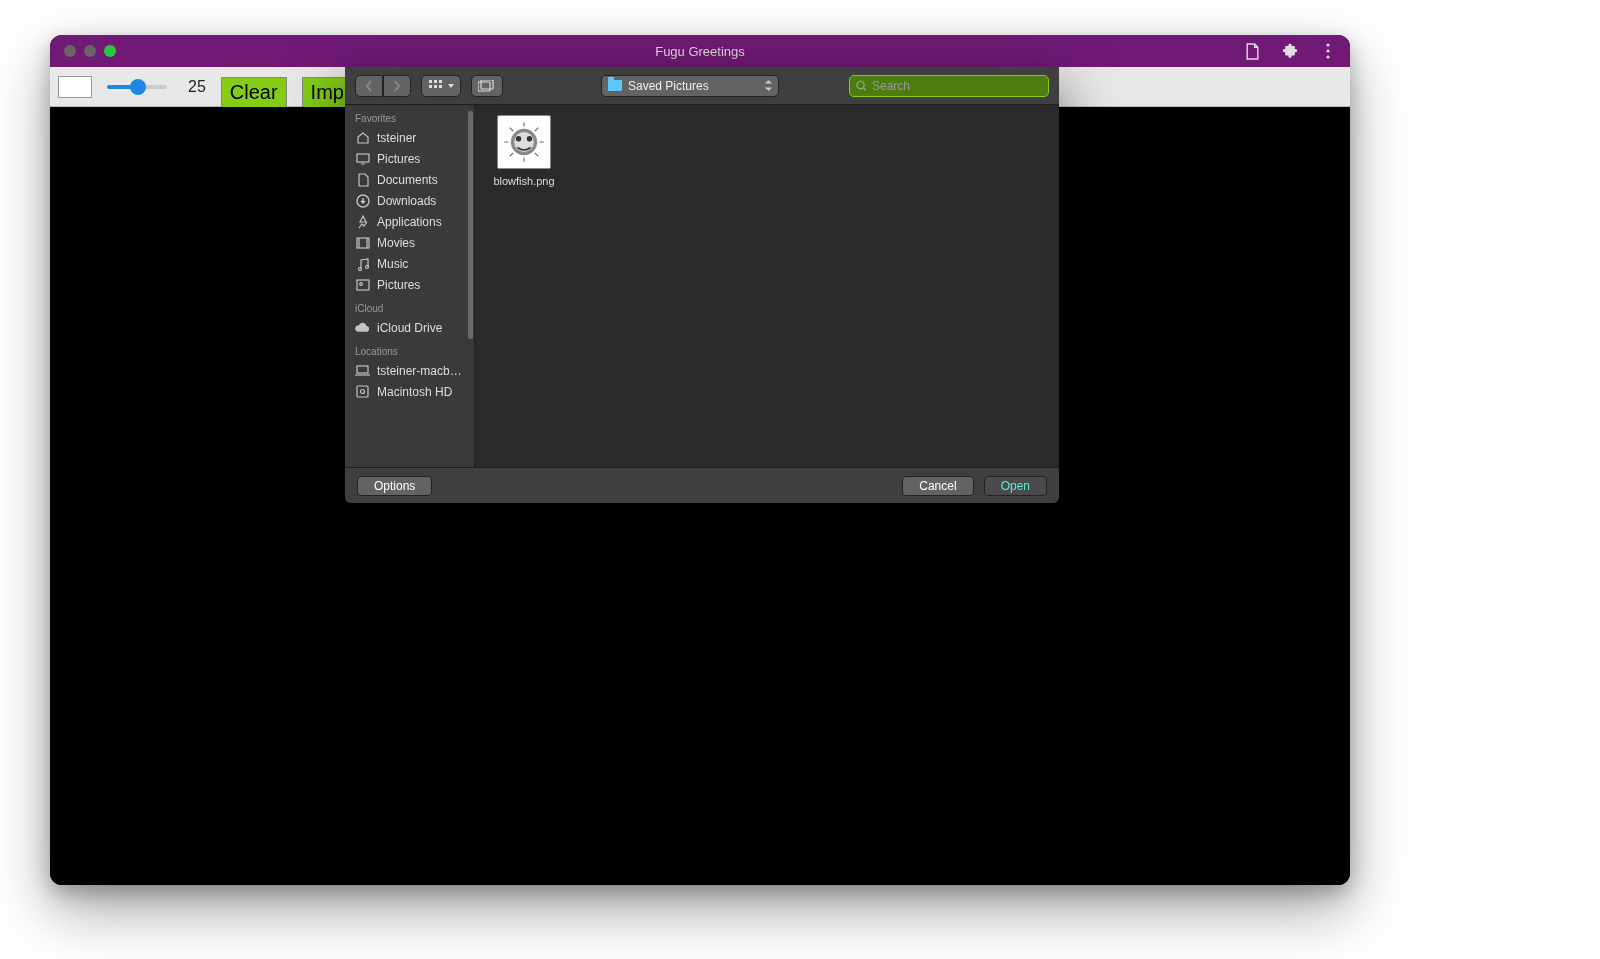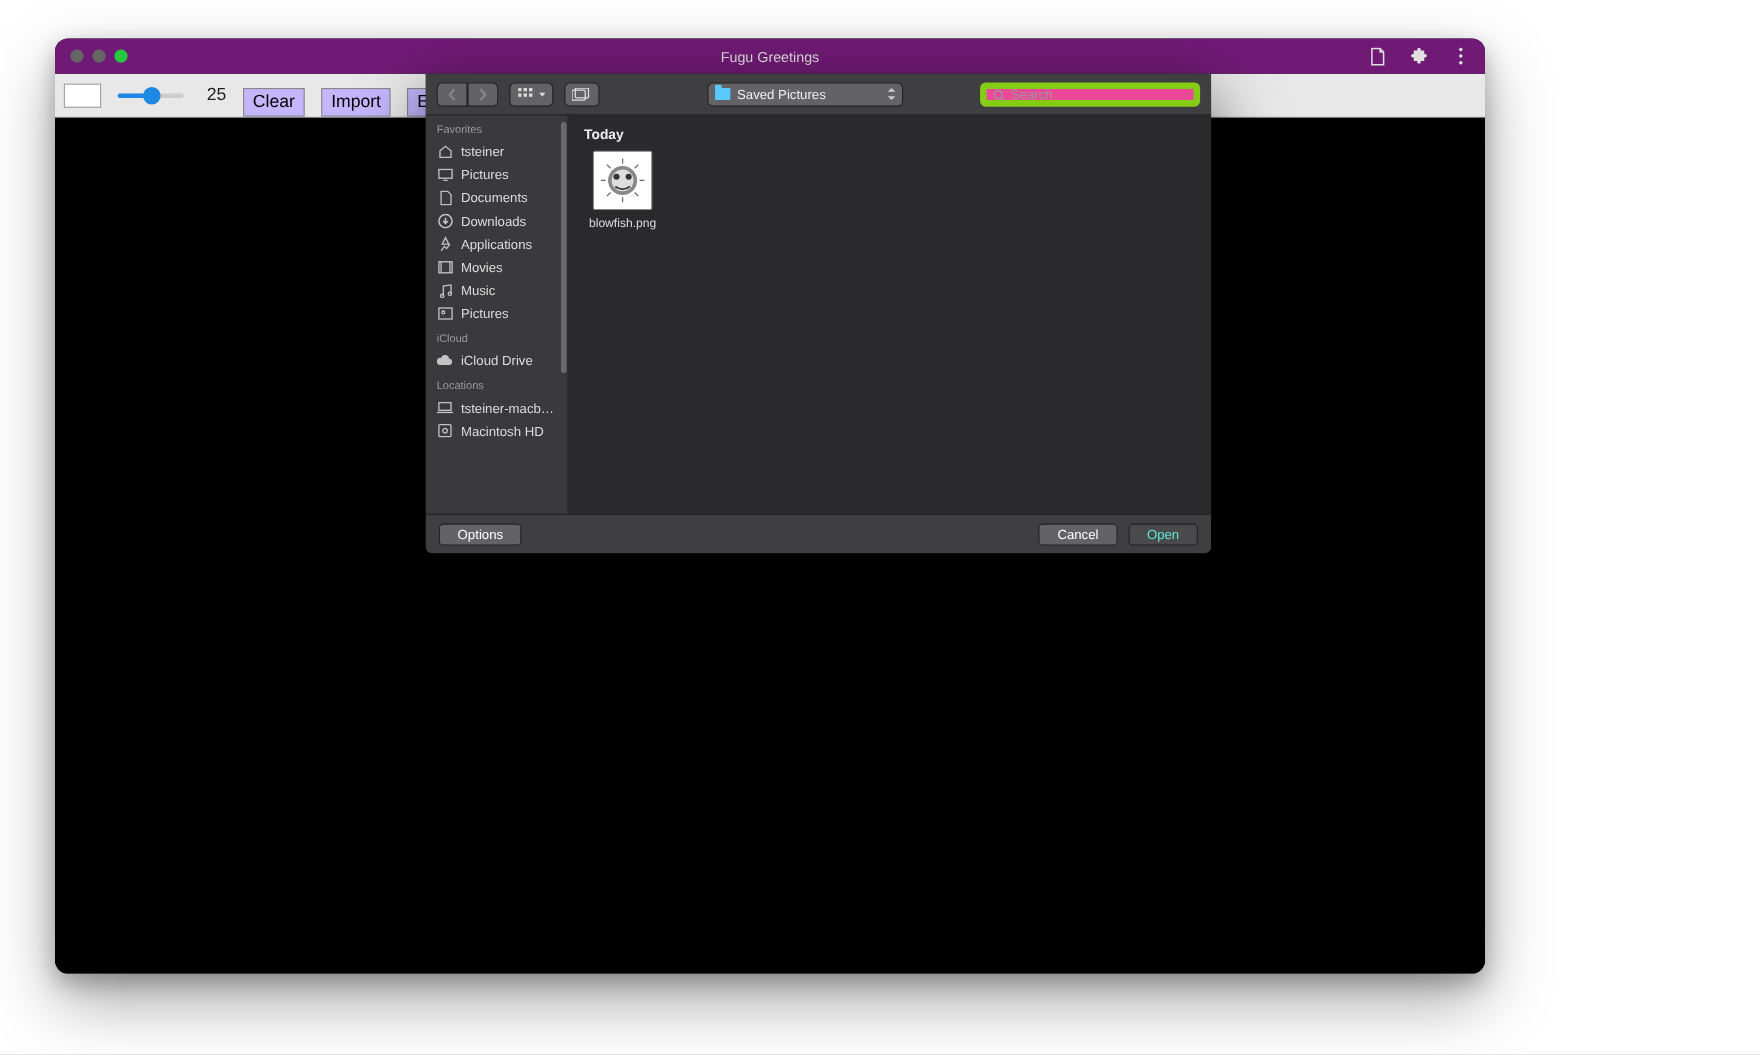--- a/index.html
+++ b/index.html
@@ -18,48 +18,47 @@
   svg{display:block}
   .toolbar {
     height:40px; background:#e8e8e8; display:flex; align-items:center; gap:15px; padding:0 8px;
     border-bottom:1px solid #bbb;
   }
   .color-swatch { width:34px; height:22px; border:1px solid #999; background:#fff; }
   .slider { width:60px; height:4px; background:#ccc; border-radius:2px; position:relative; }
   .slider .track { position:absolute; left:0; top:0; bottom:0; background:#1e88e5; border-radius:2px;}
   .slider .thumb { position:absolute; top:-6px; width:16px; height:16px; border-radius:50%; background:#1e88e5;}
   .slider-val { font-size:16px; color:#222; margin-left:6px;}
-  .tbtn { font-size:16px; padding:3px 8px; border:1px solid #888; background:#c4b5fd; cursor:pointer;margin-top:12px;}
+  .tbtn { font-size:20px; padding:3px 8px; border:1px solid #888; background:#84cc16; cursor:pointer;margin-top:12px;}
   .canvas { position:absolute; top:72px; left:0; right:0; bottom:0; background:#000; }
 
   
   .dialog {
     position:absolute; top:32px; left:295px; width:714px; height:436px;
     background:#2a2a2c; border-radius:0 0 6px 6px;
     box-shadow:0 22px 60px rgba(0,0,0,.6);
     display:flex; flex-direction:column; overflow:hidden;
     border-top:none;
-    margin-left:42px;
   }
   .dlg-toolbar { height:38px; background:#3f3f41; display:flex; align-items:center; padding:0 10px; gap:10px; border-bottom:1px solid #1d1d1d;}
   .seg { display:flex; gap:0; }
   .segbtn { width:28px; height:22px; background:#636365; border:1px solid #222; display:flex; align-items:center; justify-content:center; cursor:pointer;}
   .segbtn:first-child{border-radius:5px 0 0 5px}
   .segbtn:last-child{border-radius:0 5px 5px 0}
   .segbtn.single{border-radius:5px}
   .segbtn svg{color:#ddd}
   .segbtn.disabled svg{color:#888}
   .loc-pop { flex:0 0 178px; margin-left:auto; height:22px; background:#636365; border:1px solid #222; border-radius:5px;
     display:flex; align-items:center; padding:0 6px; gap:6px; cursor:pointer; position:relative;}
   .folder-ic{width:14px;height:11px;background:#5ac8fa;border-radius:1px;position:relative}
   .folder-ic:before{content:"";position:absolute;top:-3px;left:0;width:6px;height:3px;background:#5ac8fa;border-radius:1px 1px 0 0}
   .loc-pop span{font-size:12px;color:#eee}
   .loc-pop .chev{position:absolute;right:6px;color:#ccc}
-  .searchbox { flex:0 0 200px; height:22px; background:#ec4899; border:6px solid #84cc16; border-radius:5px;
-    display:flex; padding:0 6px; gap:5px;}
+  .searchbox { flex:0 0 200px; height:22px; background:#4d7c0f; border:1px solid #84cc16; border-radius:5px;
+    display:flex; align-items:center; padding:0 6px; gap:5px;}
   .searchbox input{background:transparent;border:none;outline:none;color:#eee;font-size:12px;width:100%}
   .searchbox input::placeholder{color:#9a9a9a}
   .dlg-body { flex:1; display:flex; min-height:0;}
   .sidebar { width:130px; background:#3a3a3c; overflow-y:auto; border-right:1px solid #222; position:relative;}
   .sb-section-title { font-size:10px; color:#9a9a9a; padding:8px 10px 3px; font-weight:500;}
   .sb-item { display:flex; align-items:center; gap:7px; padding:3px 10px; font-size:12px; color:#ddd; cursor:pointer;}
   .sb-ic{width:15px;height:15px;color:#c3c3c3;flex:none;display:flex;align-items:center;justify-content:center}
   .sb-scroll{position:absolute;right:1px;top:6px;bottom:6px;width:5px}
   .sb-scroll .bar{position:absolute;top:0;width:100%;height:65%;background:#6a6a6c;border-radius:3px}
   .content { flex:1; background:#2a2a2c; padding:10px 14px; overflow:auto;}
@@ -273,21 +272,20 @@
             <span class="sb-ic">
               <svg width="13" height="13" viewBox="0 0 13 13" fill="none" stroke="currentColor" stroke-width="1.2">
                 <rect x="1" y="1" width="11" height="11" rx="1"></rect>
                 <circle cx="6.5" cy="6.5" r="2"></circle>
               </svg>
             </span>
             <span>Macintosh HD</span>
           </div>
         </div>
       <div class="content">
-        <div class="group-hdr">Today</div>
         <div id="files" style="display:flex;gap:16px;flex-wrap:wrap">
             <div class="file">
               <div class="thumb">    
                 <svg viewBox="0 0 40 40">
                   <circle cx="20" cy="20" r="12" fill="#888"></circle>
                   <circle cx="20" cy="20" r="9" fill="#ddd"></circle>    
                   <circle cx="15" cy="17" r="2.5" fill="#333"></circle>
                   <circle cx="25" cy="17" r="2.5" fill="#333"></circle>    
                   <path d="M14 25c4 3 8 3 12 0" stroke="#333" fill="none" stroke-width="1.5"></path>    
                   <g stroke="#666" stroke-width="1">

